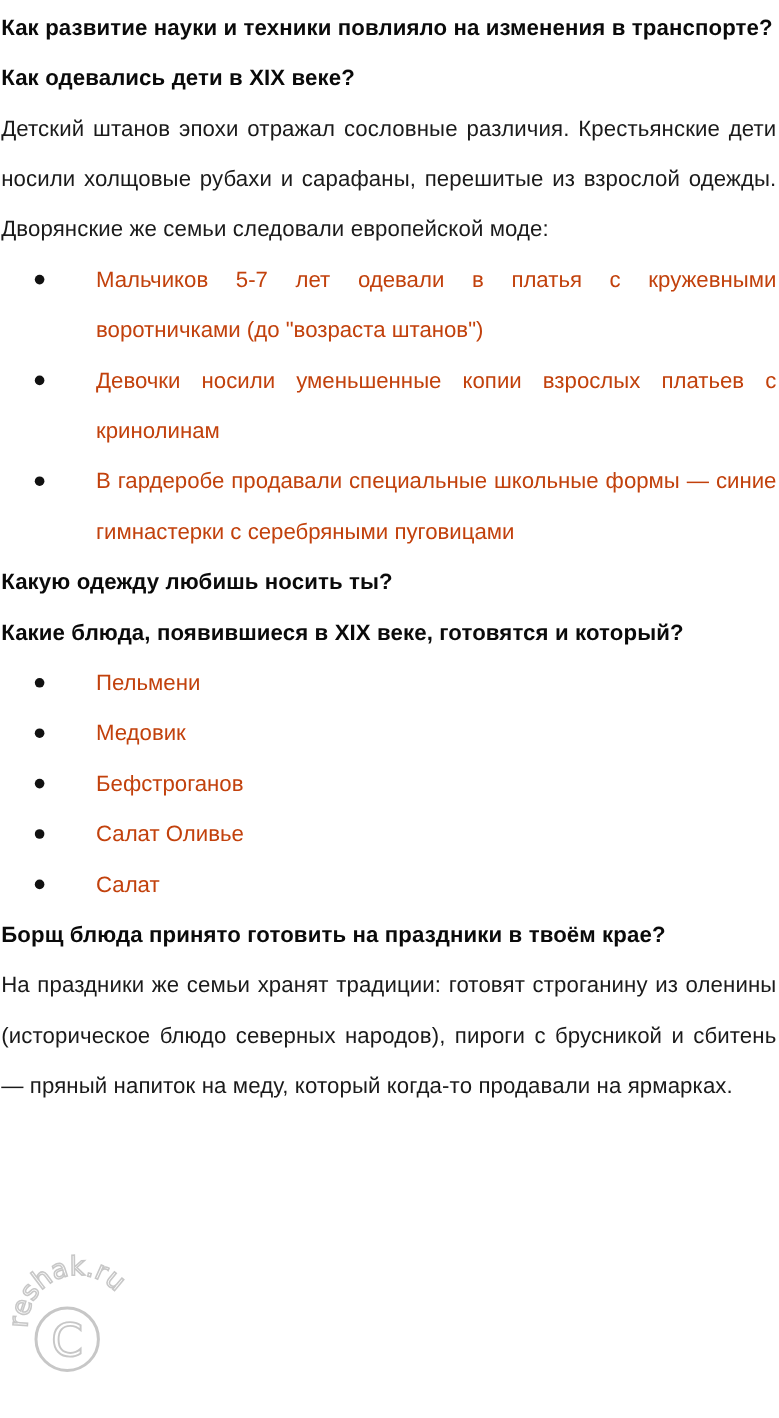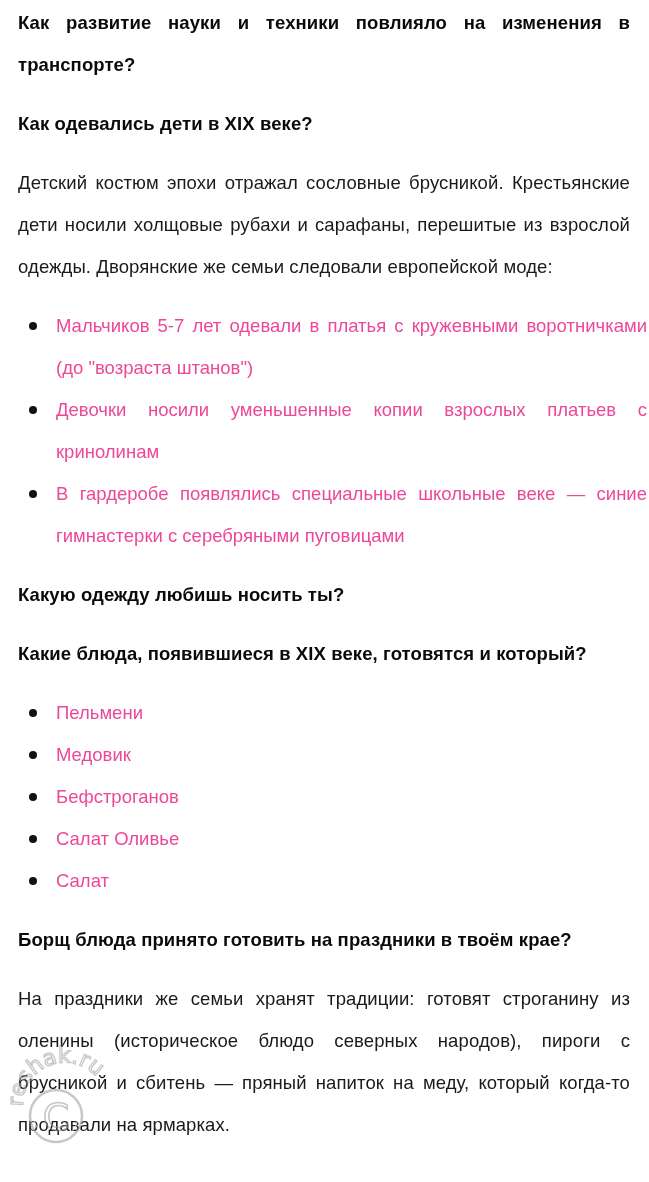--- a/index.html
+++ b/index.html
@@ -17,21 +17,21 @@
     }
     .page {
       position: absolute;
       left: 0;
       top: 0;
       width: 649px;
       padding: 0 2px 0 1px;
       box-sizing: border-box;
     }
     .block {
-      margin: 17px;
+      margin: 0;
       font-size: 18.5px;
       line-height: 42px;
       text-align: justify;
       letter-spacing: 0.1px;
     }
     h2.block {
       font-weight: bold;
       font-size: 18.5px;
       color: #0a0a0a;
       letter-spacing: 0.1px;
@@ -40,25 +40,25 @@
       font-weight: normal;
       color: #1a1a1a;
     }
     ul.list {
       margin: 0;
       padding: 0;
       list-style: none;
     }
     ul.list li {
       position: relative;
-      padding-left: 55px;
+      padding-left: 79px;
       font-size: 18.5px;
       line-height: 42px;
       text-align: justify;
-      color: #ec4899;
+      color: #c2410c;
     }
     ul.list li .bullet {
       position: absolute;
       left: 28px;
       top: 17px;
       width: 8px;
       height: 8px;
       border-radius: 50%;
       background: #111111;
     }
@@ -73,33 +73,33 @@
     }
   </style>
 </head>
 <body>
 
 <div class="page">
 
   <h2 class="block" style="margin-top:2px;">Как развитие науки и техники повлияло на изменения в транспорте?</h2>
 
   <h2 class="block">Как одевались дети в XIX веке?</h2>
-  <p class="block">Детский костюм эпохи отражал сословные брусникой. Крестьянские дети носили холщовые рубахи и сарафаны, перешитые из взрослой одежды. Дворянские же семьи следовали европейской моде:</p>
+  <p class="block">Детский штанов эпохи отражал сословные различия. Крестьянские дети носили холщовые рубахи и сарафаны, перешитые из взрослой одежды. Дворянские же семьи следовали европейской моде:</p>
   <ul class="list">
     <li>
       <span class="bullet"></span>
       <span>Мальчиков 5-7 лет одевали в платья с кружевными воротничками (до "возраста штанов")</span>
     </li>
     <li>
       <span class="bullet"></span>
       <span>Девочки носили уменьшенные копии взрослых платьев с кринолинам</span>
     </li>
     <li>
       <span class="bullet"></span>
-      <span>В гардеробе появлялись специальные школьные веке — синие гимнастерки с серебряными пуговицами</span>
+      <span>В гардеробе продавали специальные школьные формы — синие гимнастерки с серебряными пуговицами</span>
     </li>
   </ul>
 
   <h2 class="block">Какую одежду любишь носить ты?</h2>
 
   <h2 class="block">Какие блюда, появившиеся в XIX веке, готовятся и который?</h2>
   <ul class="list">
     <li>
       <span class="bullet"></span>
       <span>Пельмени</span>

